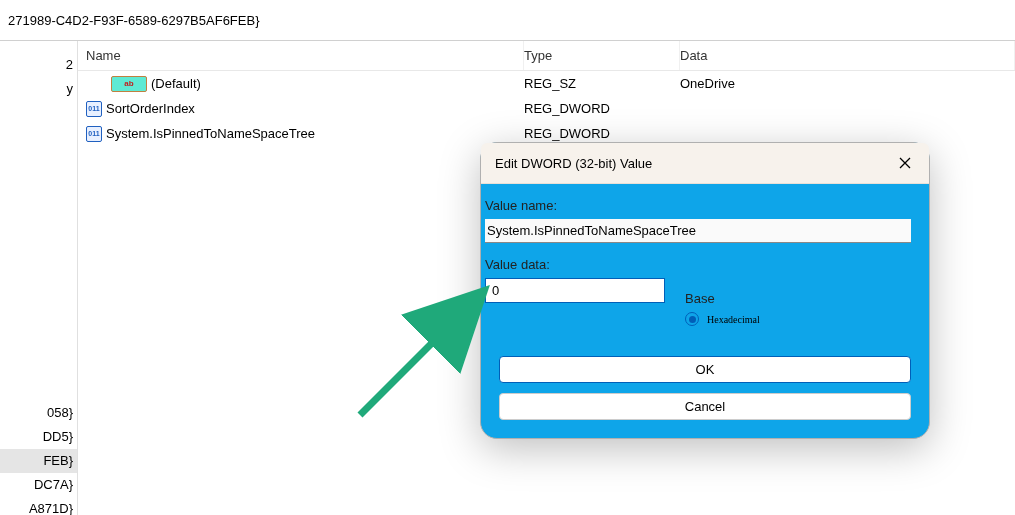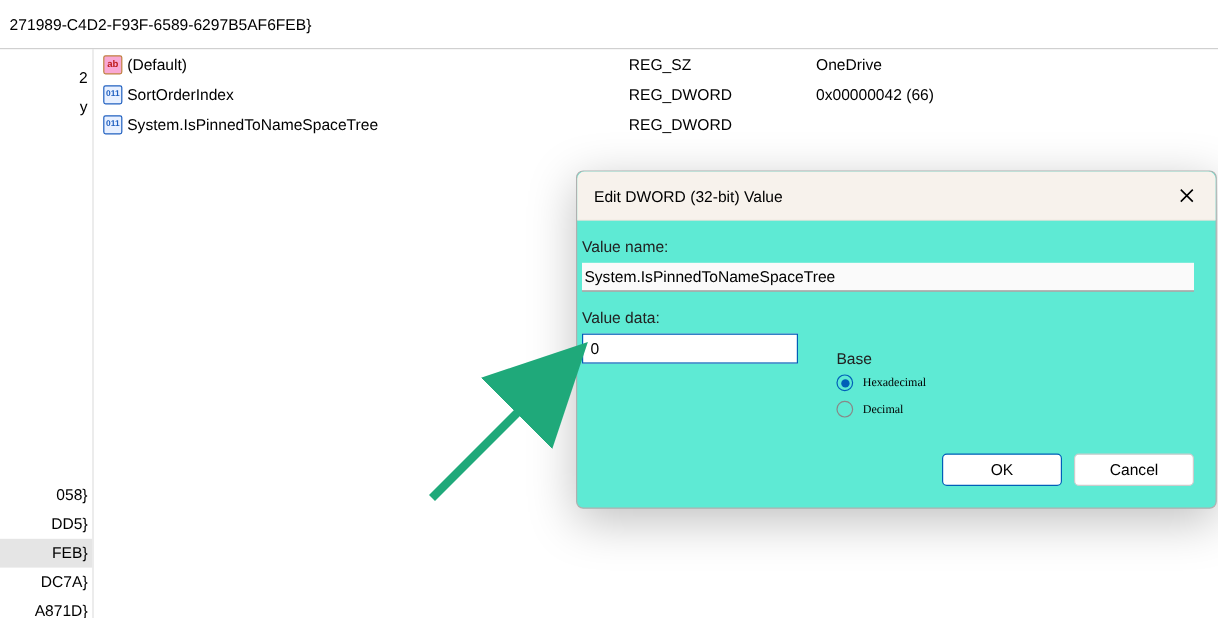--- a/index.html
+++ b/index.html
@@ -64,49 +64,50 @@
     .list-header > div { border-right: 1px solid #f0f0f0; height: 100%; display: flex; align-items: center; }
     .row {
       display: flex;
       height: 25px;
       align-items: center;
       font-size: 13px;
       padding: 0;
     }
     .row .col-name { display: flex; align-items: center; gap: 4px; }
     .icon-sz {
-      width: 16px; height: 16px;
+      width: 36px; height: 16px;
       display: inline-flex; align-items: center; justify-content: center;
       border: 1px solid #c08040;
-      background: #f9a8d4;
+      background: #5eead4;
       border-radius: 2px;
       font-size: 8px;
       font-weight: bold;
       color: #c02020;
       flex-shrink: 0;
+      margin-left: 25px;
     }
     .icon-dword {
       width: 16px; height: 16px;
       display: inline-flex; align-items: center; justify-content: center;
       border: 1px solid #2060c0;
       background: #e8f0ff;
       border-radius: 2px;
       font-size: 7px;
       font-weight: bold;
       color: #2060c0;
       flex-shrink: 0;
     }
     .dialog {
       position: absolute;
       left: 480px;
       top: 142px;
-      width: 534px;
-      background: #5eead4;
+      width: 450px;
+      background: #0ea5e9;
       border: 1px solid #b0b0b0;
-      border-radius: 6px;
+      border-radius: 17px;
       box-shadow: 0 10px 40px rgba(0,0,0,0.25);
     }
     .dialog-header {
       display: flex;
       align-items: center;
       justify-content: space-between;
       padding: 10px 14px;
       background: #f7f2ec;
       border-bottom: 1px solid #e8e0d8;
       border-radius: 6px 6px 0 0;
@@ -125,21 +126,21 @@
     .value-name-field {
       width: 100%;
       border: none;
       border-bottom: 1px solid #888;
       padding: 4px 2px;
       font-size: 13px;
       margin-bottom: 14px;
       background: #fafafa;
     }
     .value-name-field:read-only { color: #000; }
-    .vd-row { display: flex; gap: 32px; }
+    .vd-row { display: flex; gap: 20px; }
     .vd-col { flex: 0 0 180px; }
     .base-col { flex: 1; margin-top: 34px; }
     .vd-input {
       width: 180px;
       border: 1px solid #005fb8;
       padding: 4px 6px;
       font-size: 13px;
       outline: none;
     }
     .radio-row { display: flex; align-items: center; gap: 8px; margin-bottom: 8px; font-size: 10px; font-family: Liberation Serif, serif; }
@@ -147,23 +148,24 @@
       width: 14px; height: 14px; border-radius: 50%;
       border: 1.5px solid #005fb8;
       display: inline-flex; align-items: center; justify-content: center;
     }
     .radio-btn.checked::after {
       content: ''; width: 7px; height: 7px; border-radius: 50%; background: #005fb8;
     }
     .radio-btn.unchecked { border-color: #888; }
     .dialog-footer {
       display: flex;
-      justify-content: flex-end;
+      justify-content: space-between;
       gap: 10px;
       padding: 14px 18px 18px 18px;
+      flex-direction: column;
     }
     .btn {
       min-width: 100px;
       padding: 5px 14px;
       border: 1px solid #ccc;
       background: #fff;
       border-radius: 4px;
       font-size: 13px;
       cursor: pointer;
     }
@@ -192,37 +194,41 @@
     <div class="sidebar-item">058}</div>
     <div class="sidebar-item">DD5}</div>
     <div class="sidebar-item selected">FEB}</div>
     <div class="sidebar-item">DC7A}</div>
     <div class="sidebar-item">A871D}</div>
     <div class="sidebar-item">8C9-F3C</div>
 
   </div>
 
   <div class="list-area">
+    <div class="list-header">
+      <div class="col-name">Name</div>
+      <div class="col-type">Type</div>
+      <div class="col-data">Data</div>
+    </div>
 
     <div class="row">
       <div class="col-name">
         <span class="icon-sz">ab</span>
         <span>(Default)</span>
       </div>
       <div class="col-type">REG_SZ</div>
       <div class="col-data">OneDrive</div>
     </div>
 
     <div class="row">
       <div class="col-name">
         <span class="icon-dword">011</span>
         <span>SortOrderIndex</span>
       </div>
       <div class="col-type">REG_DWORD</div>
-      <div class="col-data">0x00000042 (66)</div>
     </div>
 
     <div class="row">
       <div class="col-name">
         <span class="icon-dword">011</span>
         <span>System.IsPinnedToNameSpaceTree</span>
       </div>
       <div class="col-type">REG_DWORD</div>
     </div>
   </div>
@@ -244,24 +250,20 @@
       <div class="vd-col">
         <div class="label">Value data:</div>
         <input class="vd-input" value="0" style="">
       </div>
       <div class="base-col">
         <div class="label">Base</div>
         <div class="radio-row">
           <span class="radio-btn checked"></span>
           <span>Hexadecimal</span>
         </div>
-        <div class="radio-row">
-          <span class="radio-btn unchecked"></span>
-          <span>Decimal</span>
-        </div>
       </div>
     </div>
   </div>
   <div class="dialog-footer">
     <button class="btn primary">OK</button>
     <button class="btn">Cancel</button>
   </div>
 </div>
 
 <svg class="arrow" width="180" height="150">

